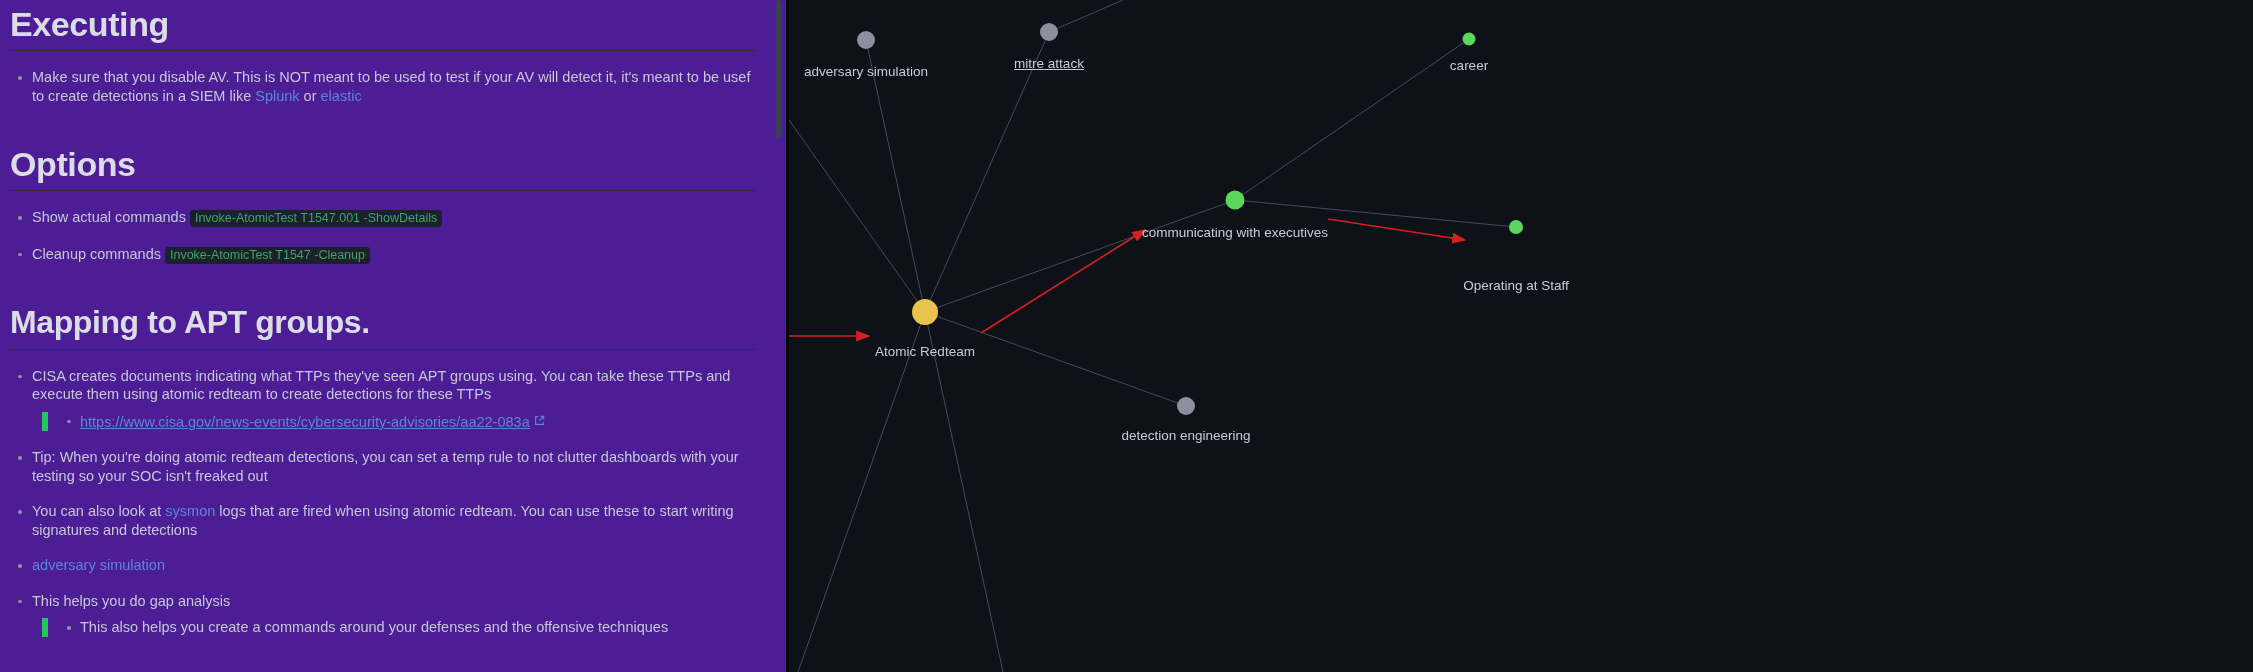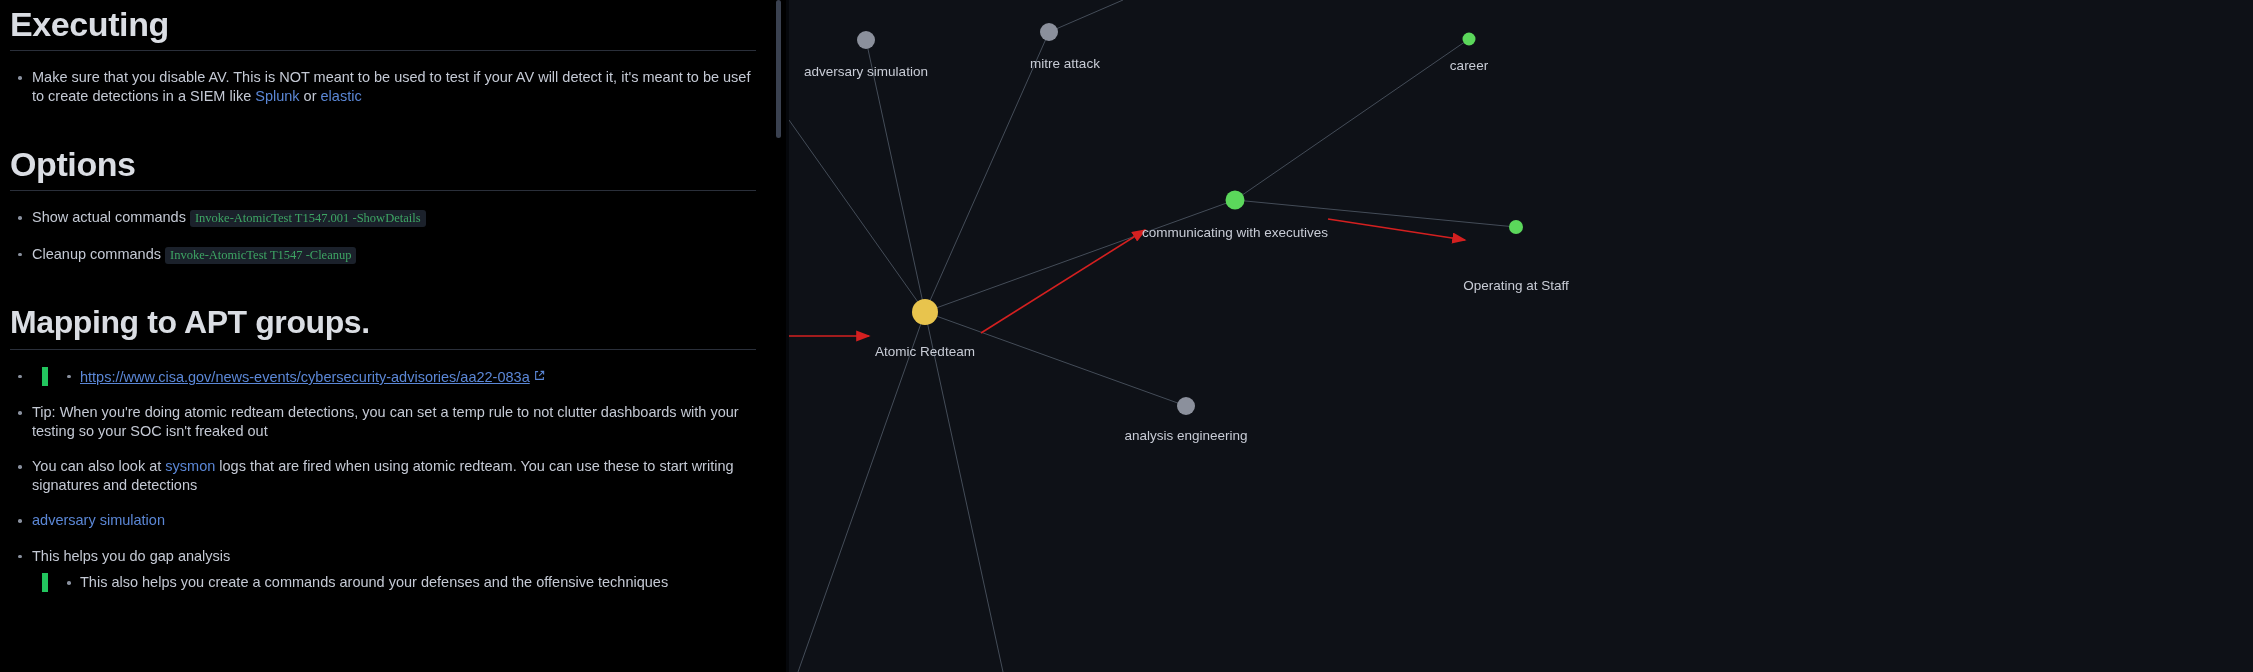--- a/index.html
+++ b/index.html
@@ -8,21 +8,21 @@
     background: #0e1117;
     font-family: "Liberation Sans", sans-serif;
     overflow: hidden;
   }
   .app { display: flex; width: 2253px; height: 672px; }
 
   
   .note-pane {
     position: relative;
     width: 786px; height: 672px;
-    background: #000000;
+    background: #4c1d95;
     padding: 0 30px 0 10px;
     overflow: hidden;
   }
   .scrollbar-track {
     position: absolute; top: 0; right: 5px; width: 5px; height: 672px;
     background: transparent;
   }
   .scrollbar-thumb {
     position: absolute; top: 0; left: 0; width: 5px; height: 138px;
     background: #3a4150; border-radius: 3px;
@@ -68,21 +68,21 @@
     padding-left: 12px;
   }
   ul.bl.nested > li { margin-top: 8px; padding-left: 20px; }
   ul.bl.nested > li::before { left: 7px; top: 8px; background: #8a919f; }
 
   a.ilink { color: #5b87d6; text-decoration: none; cursor: pointer; }
   a.ulink { color: #5b87d6; text-decoration: underline; cursor: pointer; }
   .ext-icon { display: inline-block; margin-left: 4px; vertical-align: 1px; }
 
   code.cm {
-    font-family: Liberation Serif, serif;
+    font-family: Liberation Sans, sans-serif;
     font-size: 12.5px;
     color: #3ea564;
     background: #1b212b;
     border-radius: 3px;
     padding: 1px 5px 2px 5px;
     margin-left: 4px;
     white-space: nowrap;
   }
 
   .sec-gap-1 { height: 40px; }
@@ -139,20 +139,21 @@
       </li>
     </ul>
 
     <div class="sec-gap-2"></div>
 
     <h1 class="note-h h-map">Mapping to APT groups.</h1>
     <div class="map-rule"></div>
 
     <ul class="bl">
       <li>
+        <span>CISA creates documents indicating what TTPs they've seen APT groups using. You can take these TTPs and execute them using atomic redteam to create detections for these TTPs</span>
 
         <ul class="bl nested">
           <li>
             <a class="ulink">https://www.cisa.gov/news-events/cybersecurity-advisories/aa22-083a</a><span class="ext-icon"><svg width="11" height="11" viewBox="0 0 12 12" fill="none" stroke="#5b87d6" stroke-width="1.2">
                   <path d="M4.5 1.8H1.8v8.4h8.4V7.5"></path>
                   <path d="M7.2 1.5h3.3v3.3"></path>
                   <path d="M10.2 1.8 5.6 6.4"></path>
                 </svg></span>
           </li>
         </ul>
@@ -216,22 +217,22 @@
           <circle cx="1183" cy="406" r="9" fill="#8b909c"></circle>
         </g>
       <g>
         <line x1="654" y1="336" x2="866" y2="336" stroke="#d42020" stroke-width="1.6" marker-end="url(#arrowhead)"></line>
         <line x1="978" y1="333" x2="1142" y2="230" stroke="#d42020" stroke-width="1.6" marker-end="url(#arrowhead)"></line>
         <line x1="1325" y1="219" x2="1462" y2="240" stroke="#d42020" stroke-width="1.6" marker-end="url(#arrowhead)"></line>
       </g>
     </svg>
     <div id="graph-labels">
         <div class="node-label" style="left: 77px; top: 64px;">adversary simulation</div>
-        <div class="node-label" style="left: 276px; top: 56px;">mitre attack</div>
+        <div class="node-label" style="left: 260px; top: 56px; text-decoration: underline;">mitre attack</div>
         <div class="node-label" style="left: 680px; top: 57.5px;">career</div>
         <div class="node-label" style="left: 446px; top: 224.5px;">communicating with executives</div>
         <div class="node-label" style="left: 727px; top: 259px; margin-top: 19px;">Operating at Staff</div>
         <div class="node-label" style="left: 136px; top: 344px;">Atomic Redteam</div>
-        <div class="node-label" style="left: 397px; top: 428px;">analysis engineering</div>
+        <div class="node-label" style="left: 397px; top: 428px;">detection engineering</div>
       </div>
   </div>
 
 </div>
 
 </body></html>

